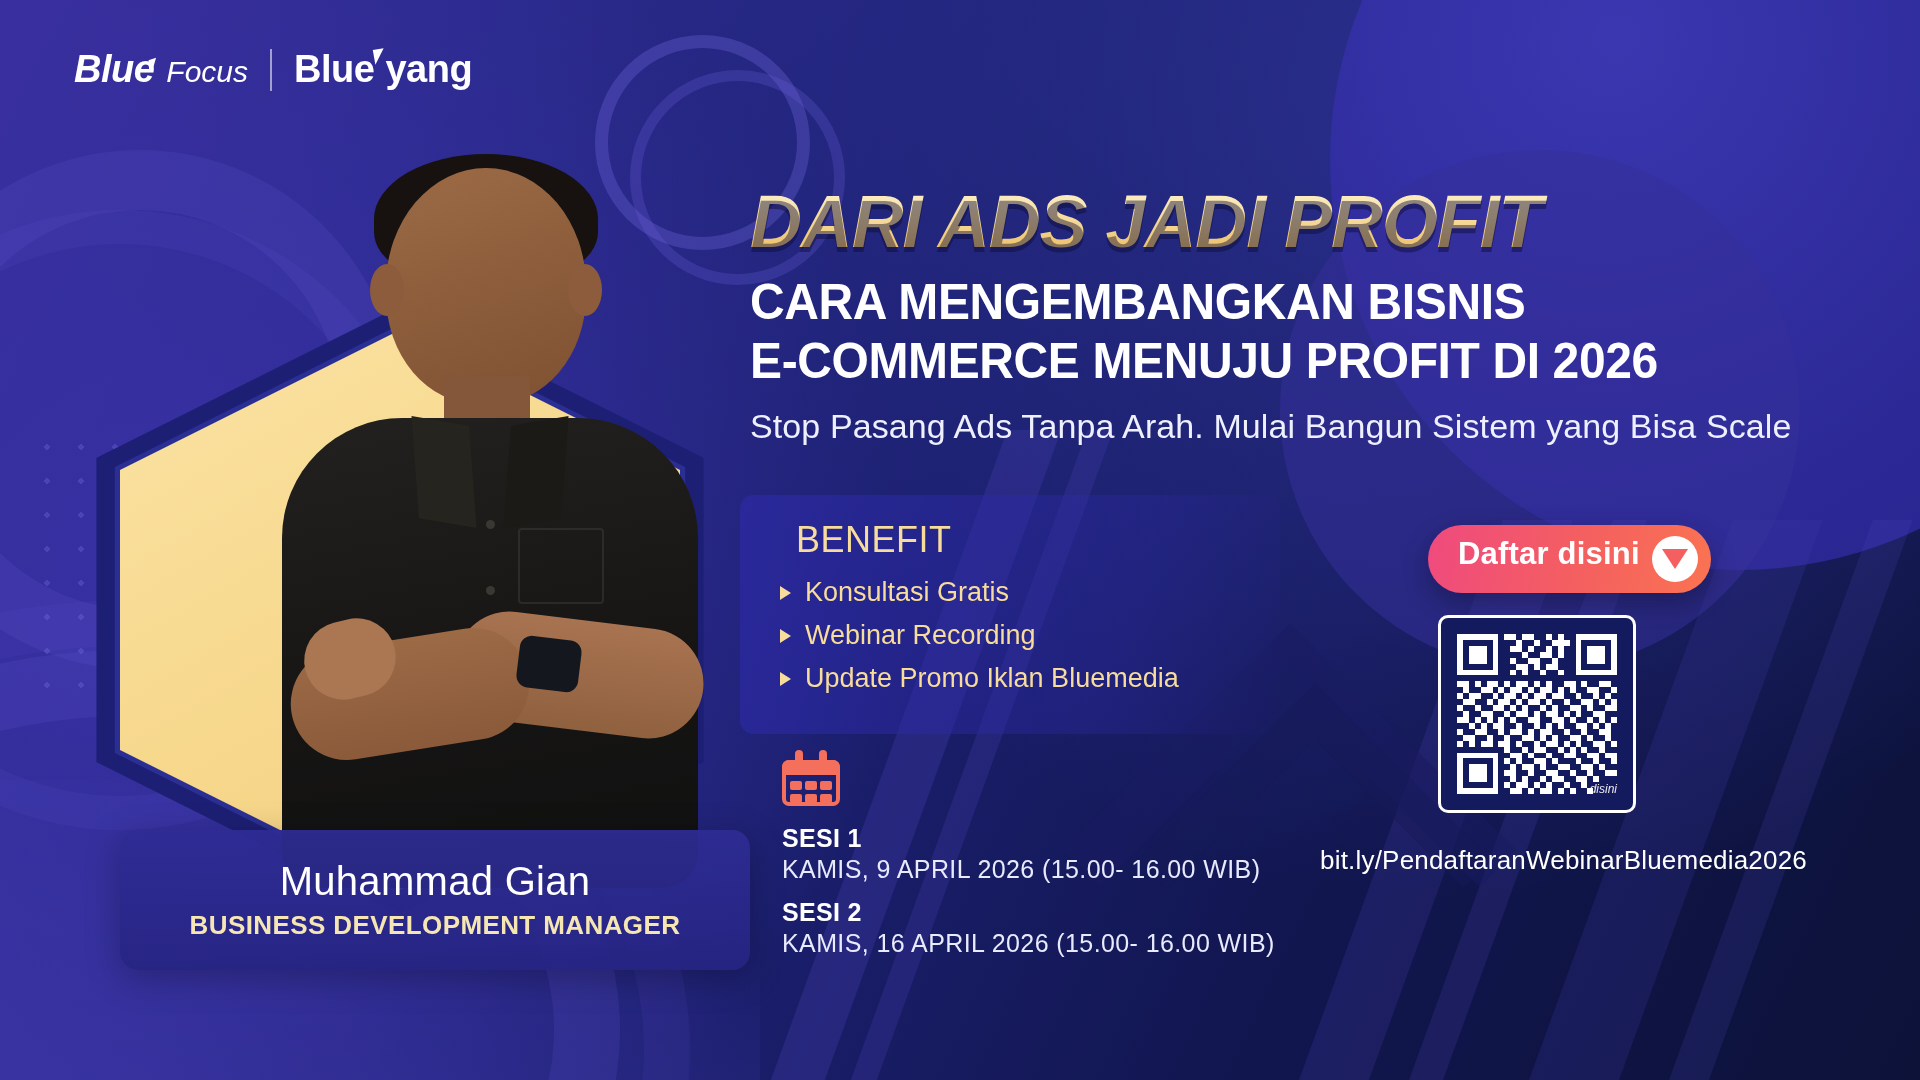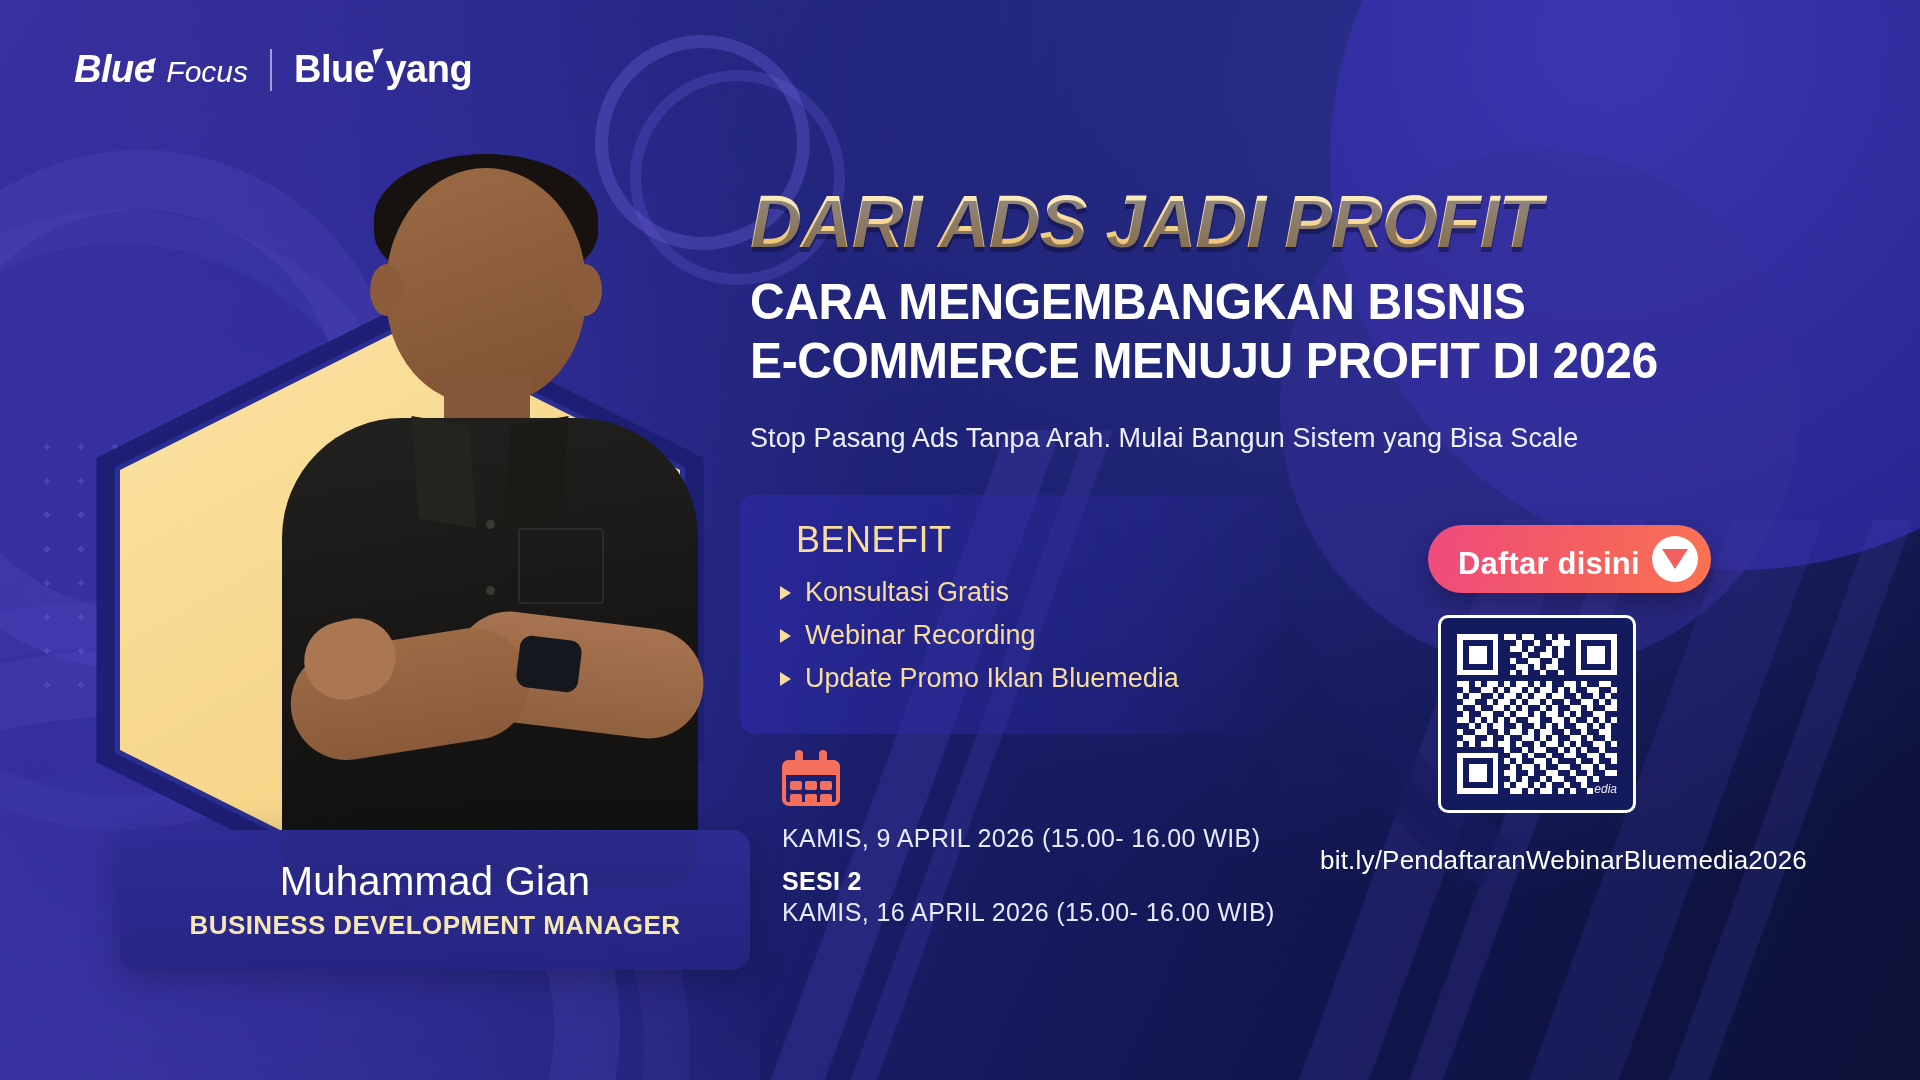--- a/index.html
+++ b/index.html
@@ -160,21 +160,21 @@
     background:linear-gradient(180deg,#fdf2cf 0%, #f7dd9f 42%, #e8b85c 100%);
     -webkit-background-clip:text;background-clip:text;color:transparent;
     text-shadow:0 5px 0 rgba(10,12,50,.45);
     transform:scaleX(.97);transform-origin:left center;
   }
   .h-white{
     font-size:50px;font-weight:bold;color:#fff;line-height:1.1;letter-spacing:-.4px;
     margin-top:16px;transform:scaleX(.96);transform-origin:left center;
   }
   .h-sub{
-    font-size:27px;color:#eef0ff;margin-top:34px;font-weight:400;letter-spacing:.1px;
+    font-size:34px;color:#eef0ff;margin-top:18px;font-weight:400;letter-spacing:.1px;
   }
 
   
   .benefit{
     position:absolute;left:740px;top:495px;width:540px;padding:24px 30px 28px 40px;z-index:8;
     border-radius:14px;
     background:linear-gradient(100deg, rgba(45,42,170,.62), rgba(44,40,165,.32) 70%, rgba(44,40,165,0));
   }
   .benefit h3{margin:0 0 16px 16px;font-size:36px;color:#f7dc9c;font-weight:500;letter-spacing:.5px;}
   .benefit ul{list-style:none;margin:0;padding:0;}
@@ -195,21 +195,21 @@
     border:4px solid #f4705c;background:transparent;
   }
   .cal-head{position:absolute;top:10px;left:0;width:58px;height:15px;border-radius:7px 7px 0 0;background:#f4705c;}
   .cal-cell{position:absolute;width:12px;height:9px;border-radius:2px;background:#f4705c;}
   .ses-label{font-size:25px;color:#fff;font-weight:bold;letter-spacing:.3px;}
   .ses-date{font-size:25px;color:#e8eaff;font-weight:300;letter-spacing:.4px;margin:2px 0 14px 0;}
 
   
   .cta{
     position:absolute;left:1428px;top:525px;z-index:9;
-    display:inline-flex;align-items:flex-end;gap:12px;
+    display:inline-flex;align-items:flex-start;gap:12px;
     padding:11px 13px 11px 30px;border-radius:40px;
     background:linear-gradient(100deg,#ef4a7e 0%, #f4605f 55%, #fa7352 100%);
     box-shadow:0 10px 26px rgba(0,0,0,.28);
   }
   .cta-label{font-size:31px;color:#fff;font-weight:bold;letter-spacing:.2px;}
   .cta-circle{
     width:46px;height:46px;border-radius:50%;background:#fff;
     display:flex;align-items:center;justify-content:center;flex:none;
   }
   .cta-tri{
@@ -334,20 +334,21 @@
       <div class="cal-body"></div>
       <div class="cal-head"></div>
       <div class="cal-cell" style="left:8px;top:31px;"></div>
       <div class="cal-cell" style="left:23px;top:31px;"></div>
       <div class="cal-cell" style="left:38px;top:31px;"></div>
       <div class="cal-cell" style="left:8px;top:44px;"></div>
       <div class="cal-cell" style="left:23px;top:44px;"></div>
       <div class="cal-cell" style="left:38px;top:44px;"></div>
     </div>
     <div>
+      <div class="ses-label">SESI 1</div>
       <div class="ses-date">KAMIS, 9 APRIL 2026 (15.00- 16.00 WIB)</div>
     </div>
     <div>
       <div class="ses-label">SESI 2</div>
       <div class="ses-date">KAMIS, 16 APRIL 2026 (15.00- 16.00 WIB)</div>
     </div>
   </div>
 
   <div class="cta">
     <span class="cta-label">Daftar disini</span>
@@ -555,19 +556,19 @@
         <rect x="10" y="27" width="2" height="1"></rect>
           <rect x="13" y="27" width="1" height="1"></rect>
           <rect x="15" y="27" width="2" height="1"></rect>
         <rect x="18" y="27" width="1" height="1"></rect>
           <rect x="20" y="27" width="1" height="1"></rect>
           <rect x="23" y="27" width="1" height="1"></rect>
         <rect x="9" y="1" width="1" height="1"></rect>
           <rect x="19" y="2" width="1" height="1"></rect>
       </g>
     </svg>
-    <span class="qr-wm">edia</span>
+    <span class="qr-wm">disini</span>
   </div>
 
   <div class="url">bit.ly/PendaftaranWebinarBluemedia2026</div>
 
 
 </div>
 
 </body></html>

